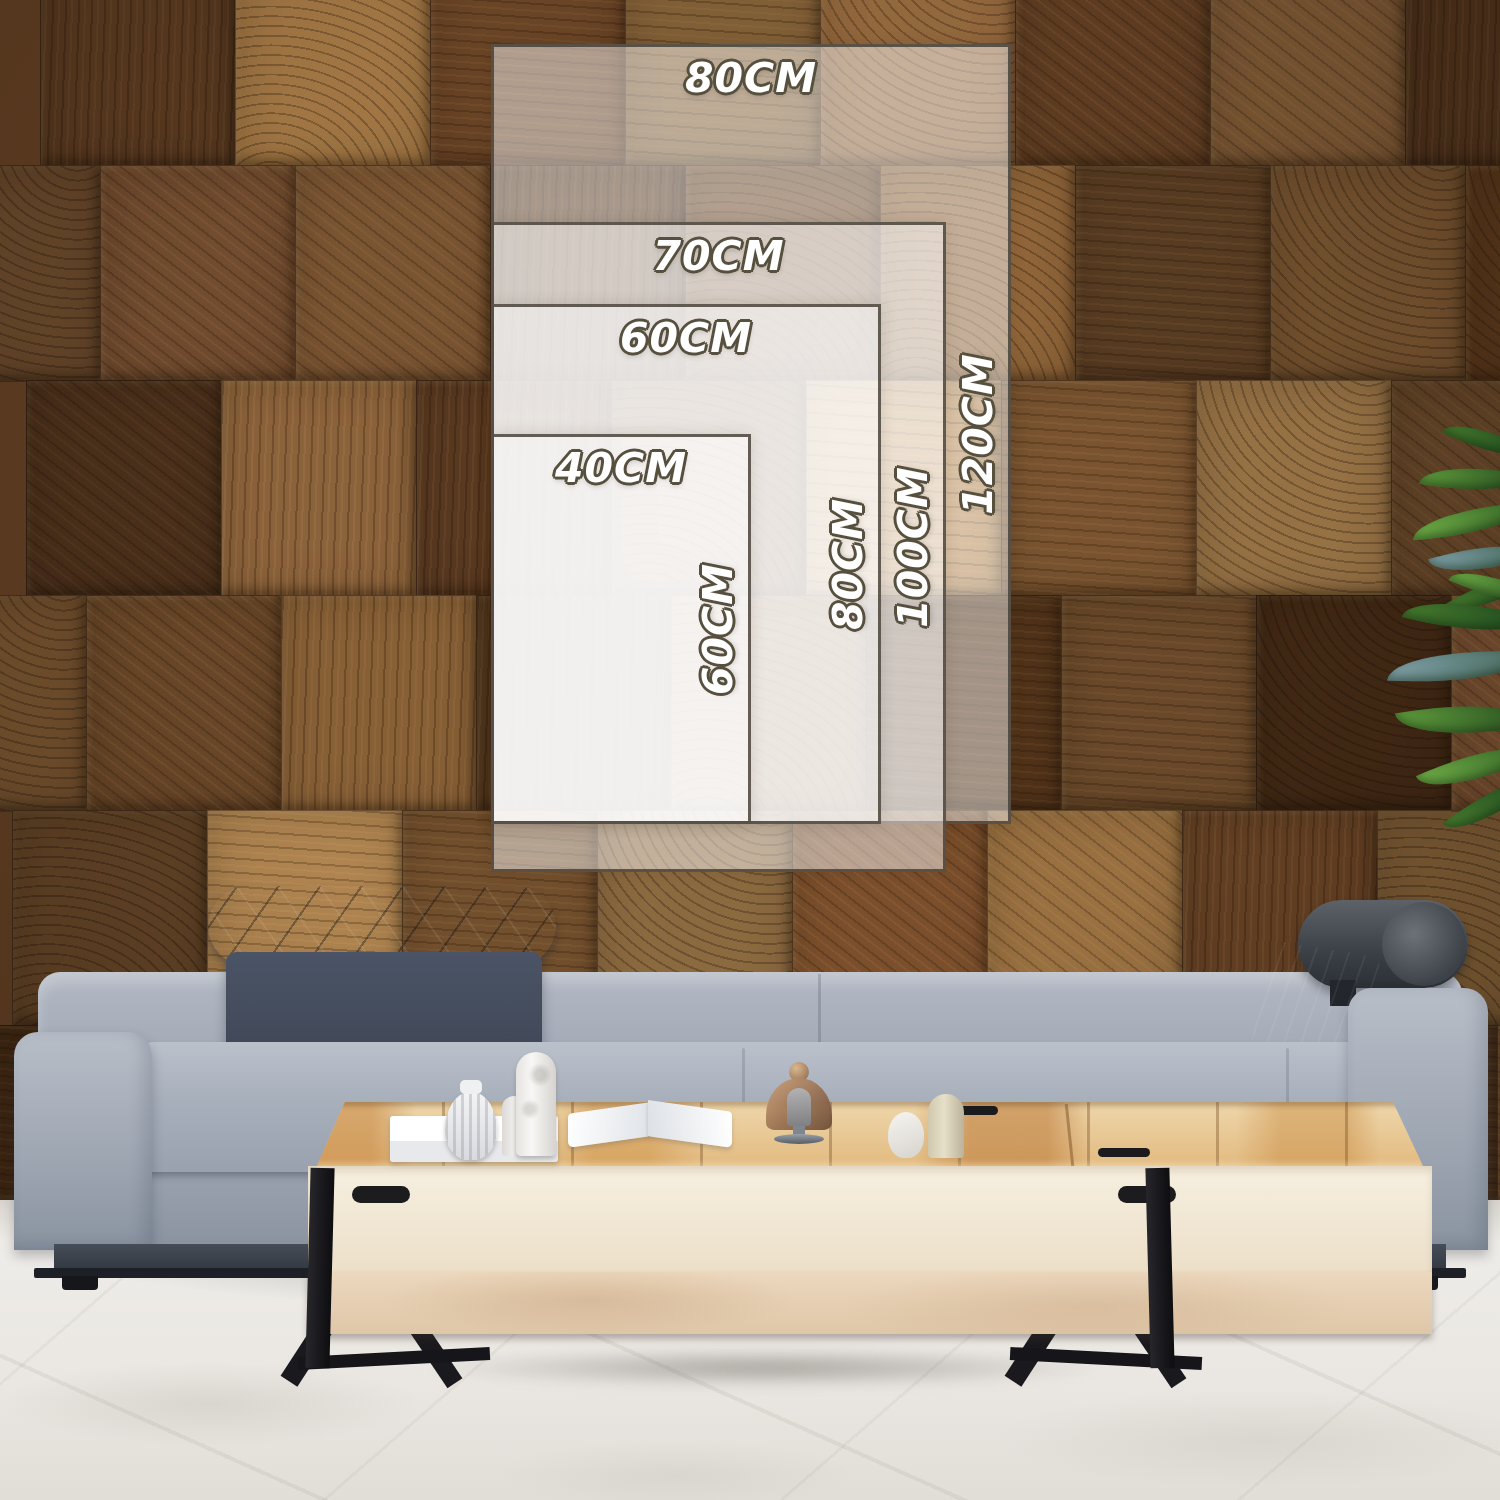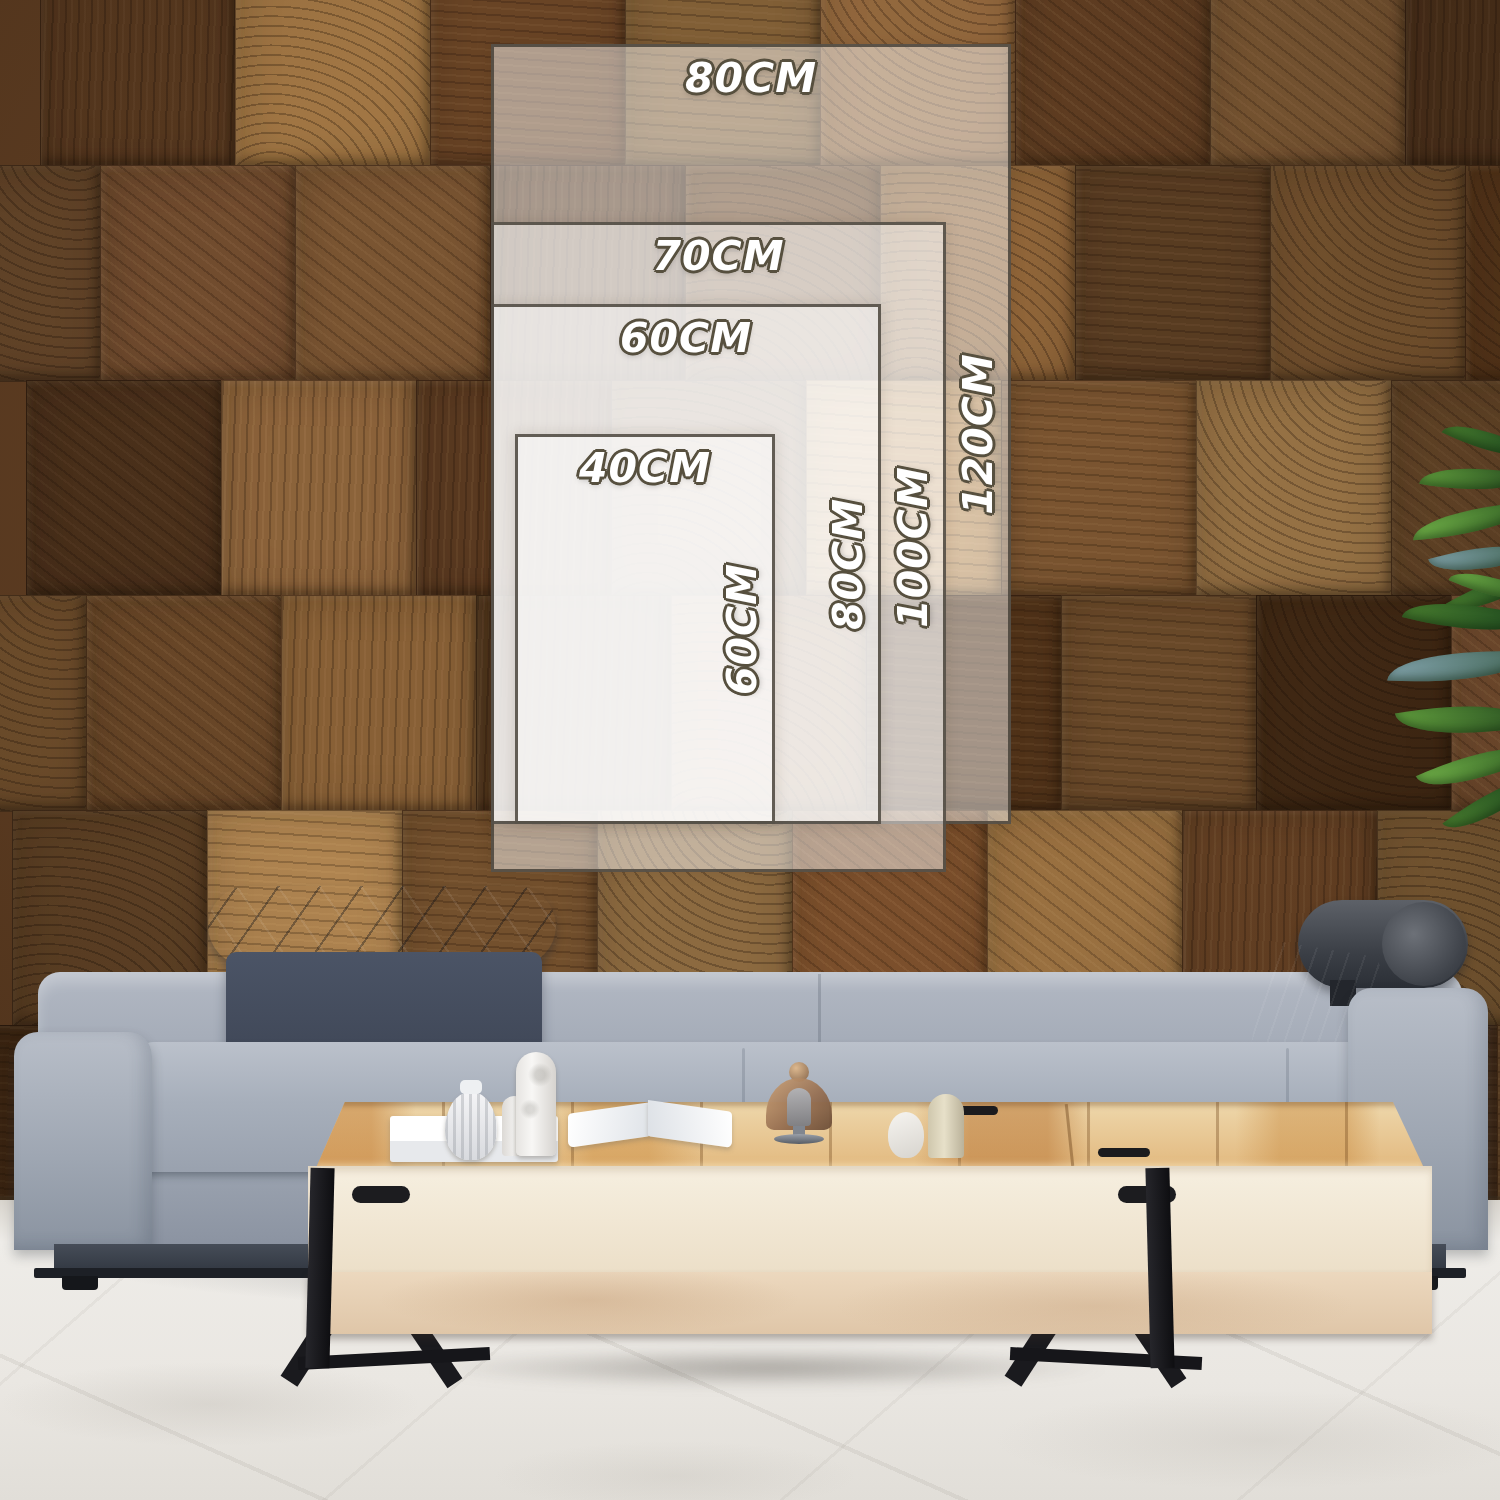--- a/index.html
+++ b/index.html
@@ -222,21 +222,21 @@
         <div class="size-label size-hlabel" style="width: 780px; left: 94px; top: 364px;">120CM</div>
       </div>
       <div class="size-frame" style="left: 491px; top: 174px; width: 455px; height: 650px; margin-top: 48px;">
         <div class="size-label size-wlabel">70CM</div>
         <div class="size-label size-hlabel" style="width: 650px; left: 94px; top: 299px;">100CM</div>
       </div>
       <div class="size-frame" style="left: 491px; top: 304px; width: 390px; height: 520px;">
         <div class="size-label size-wlabel">60CM</div>
         <div class="size-label size-hlabel" style="width: 520px; left: 94px; top: 234px;">80CM</div>
       </div>
-      <div class="size-frame" style="left: 491px; top: 434px; width: 260px; height: 390px; margin-left: 24px;">
+      <div class="size-frame" style="left: 491px; top: 434px; width: 260px; height: 390px;">
         <div class="size-label size-wlabel">40CM</div>
         <div class="size-label size-hlabel" style="width: 390px; left: 29px; top: 169px;">60CM</div>
       </div>
     </div>
 
   <div>
     <div class="sofa-floor-shadow"></div>
     <div class="sofa-back fabric"></div>
     <div class="back-seam"></div>
     <div class="headrest-roll quilt"></div>

